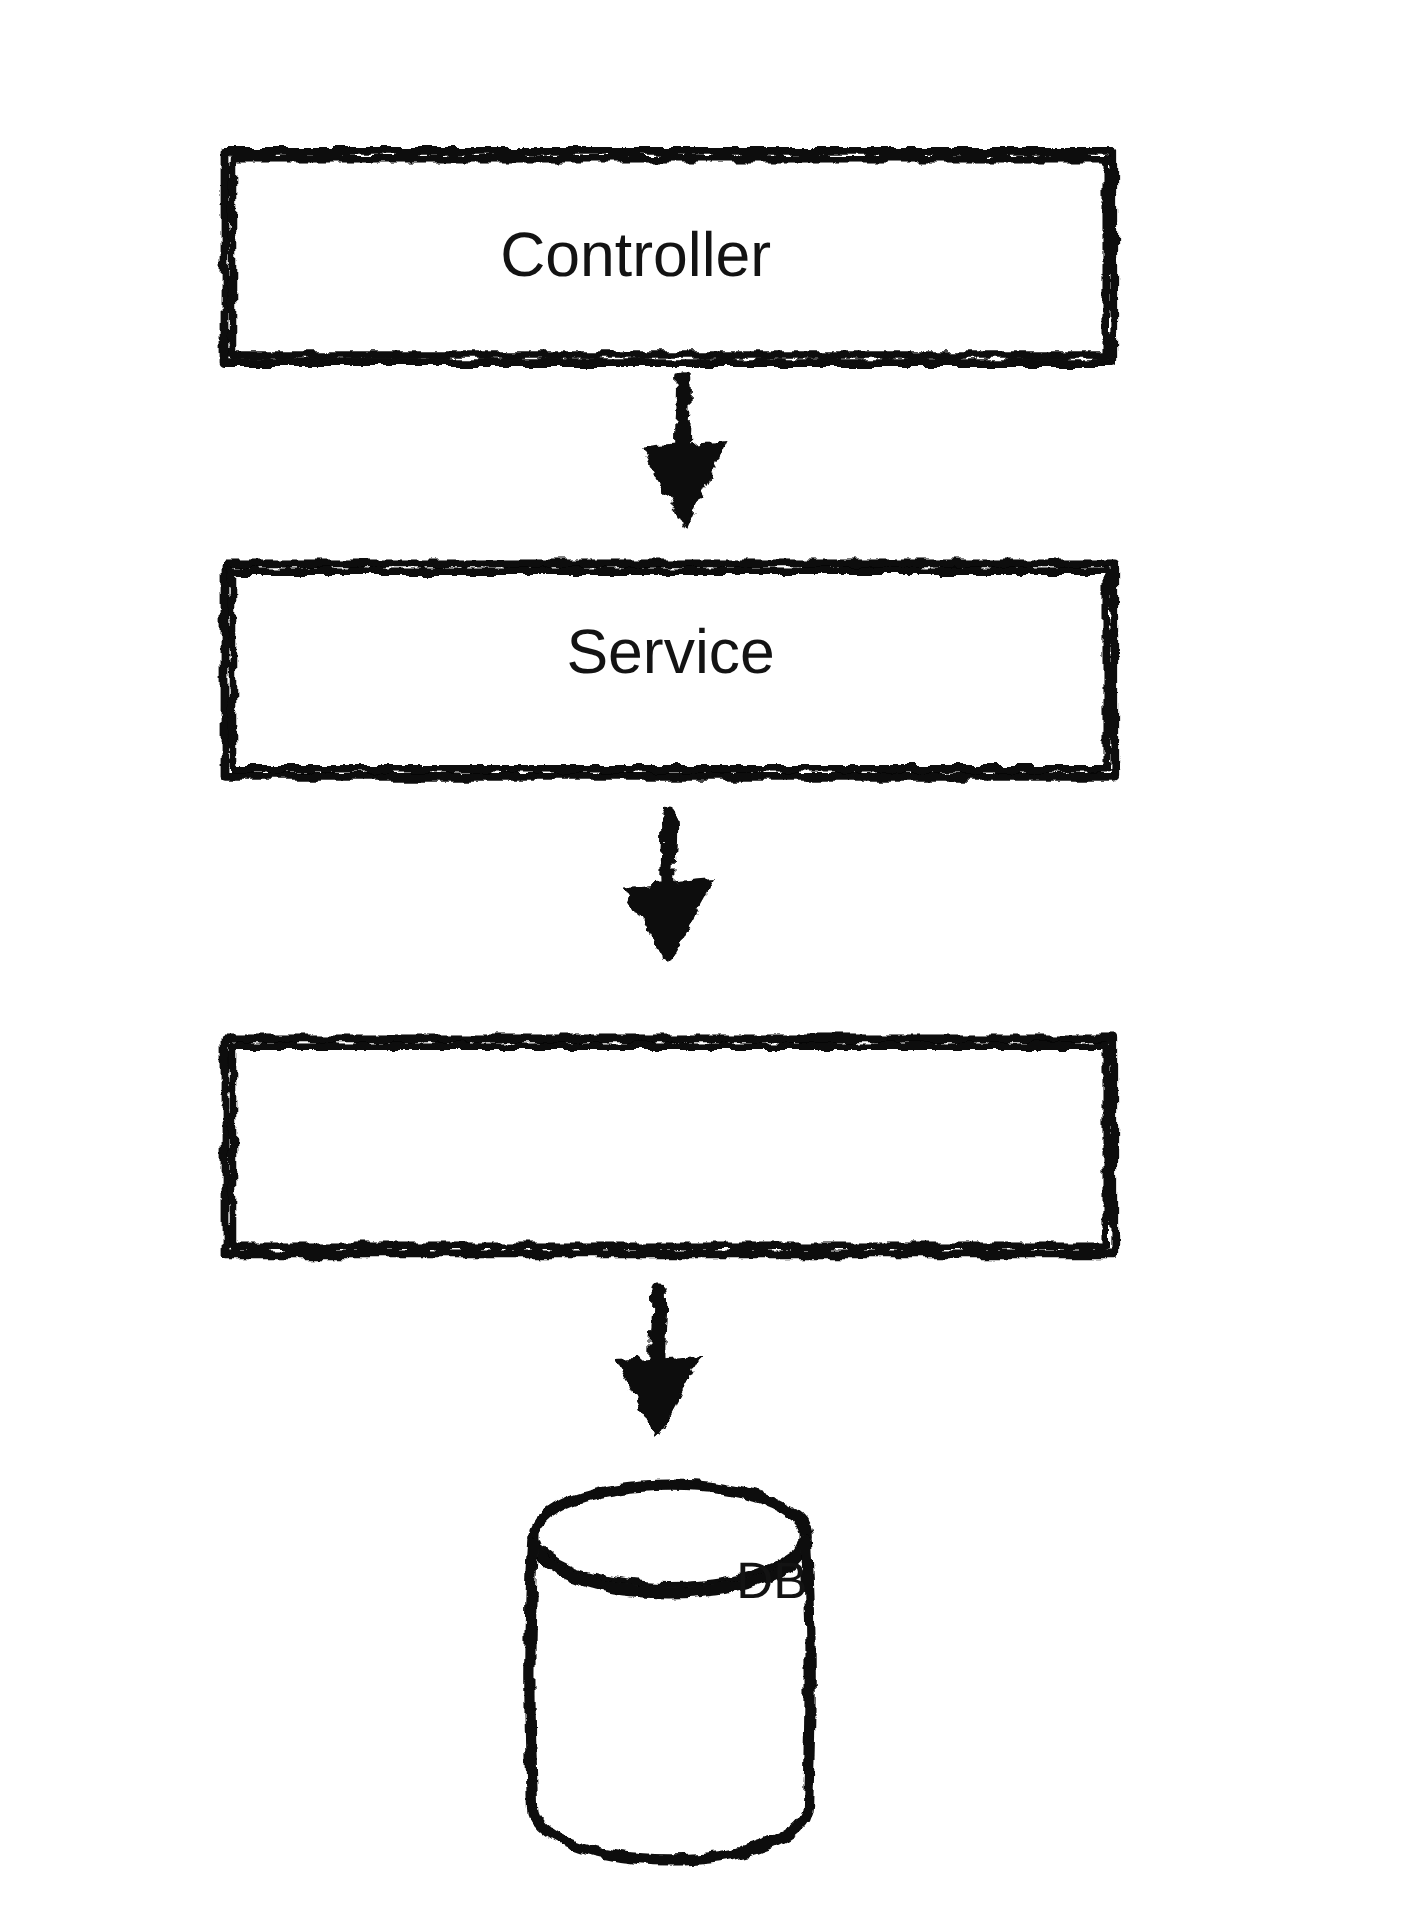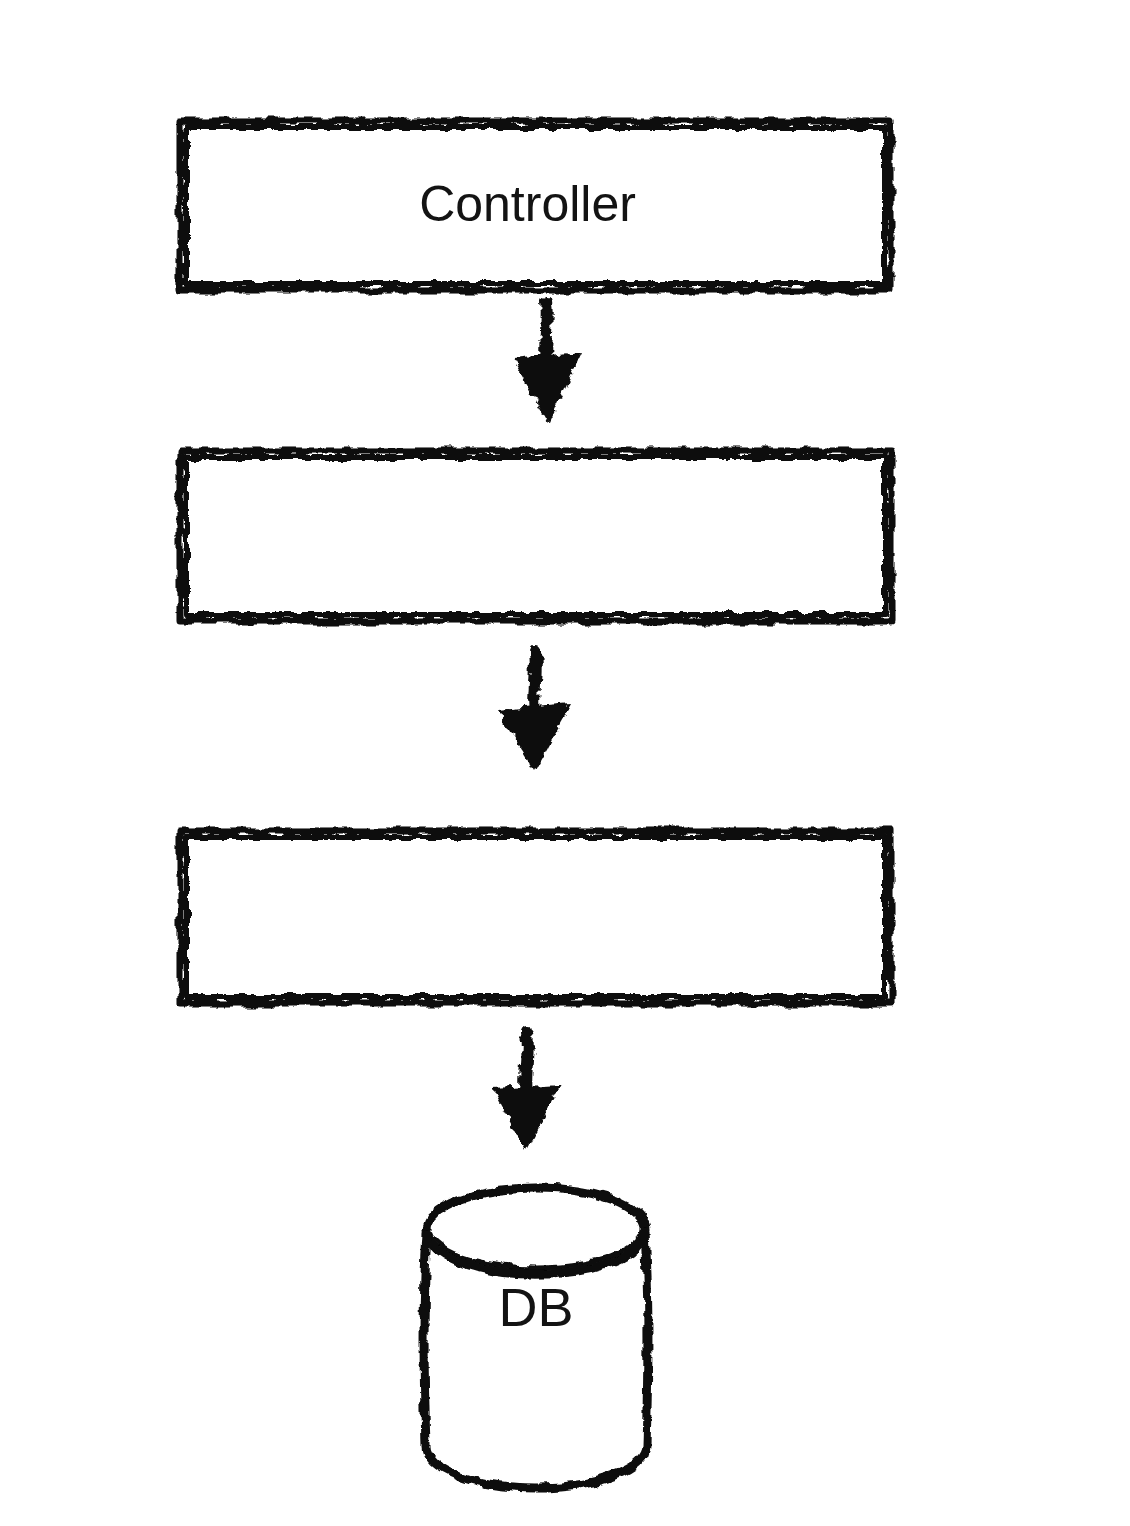--- a/index.html
+++ b/index.html
@@ -28,24 +28,24 @@
   }
   .node-label {
     position: absolute;
     text-align: center;
     color: #131313;
     font-size: 50px;
     line-height: 50px;
     white-space: nowrap;
     letter-spacing: 0px;
   }
-  .label-controller { left: 172px; top: 179px; width: 711px; }
+  .label-controller { left: 153px; top: 179px; width: 711px; }
   .label-service    { left: 181px; top: 496px; width: 711px; }
   .label-dao        { left: 146px; top: 902px; width: 711px; }
-  .label-db         { left: 426px; top: 1280px; width: 220px; font-size: 54px; line-height: 54px; }
+  .label-db         { left: 426px; top: 1237px; width: 220px; font-size: 41px; line-height: 54px; text-align: right; }
 </style>
 </head>
 <body>
 
 <div class="stage">
 
   <svg class="artwork" width="1130" height="1526" viewBox="0 0 1130 1526" aria-hidden="true">
     <defs>
       <filter id="rough1" x="-40%" y="-40%" width="180%" height="180%">
         <feTurbulence type="fractalNoise" baseFrequency="0.06" numOctaves="4" seed="3" result="n"></feTurbulence>
@@ -92,15 +92,16 @@
     </g>
 
     <g>
       <ellipse class="sketch" cx="536" cy="1229" rx="109" ry="41" stroke-width="9" filter="url(#rough1)"></ellipse>
       <path class="sketch" stroke-width="9" filter="url(#rough2)" d="M430,1238 A107,42 0 0 0 642,1238"></path>
       <path class="sketch" stroke-width="9" filter="url(#rough1)" d="M427,1233 C422,1310 424,1385 426,1446 A110,42 0 0 0 646,1446 C648,1385 650,1310 645,1233"></path>
     </g>
   </svg>
 
   <div class="node-label label-controller">Controller</div>
+  <div class="node-label label-service">Service</div>
   <div class="node-label label-db">DB</div>
 
 </div>
 
 </body></html>

